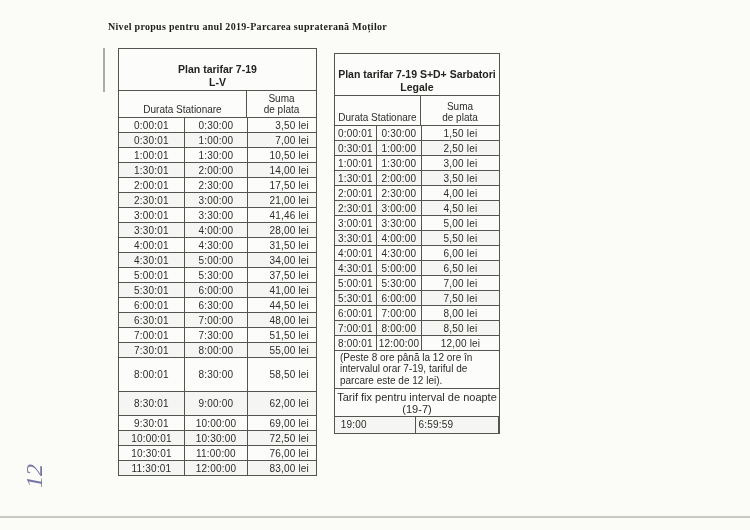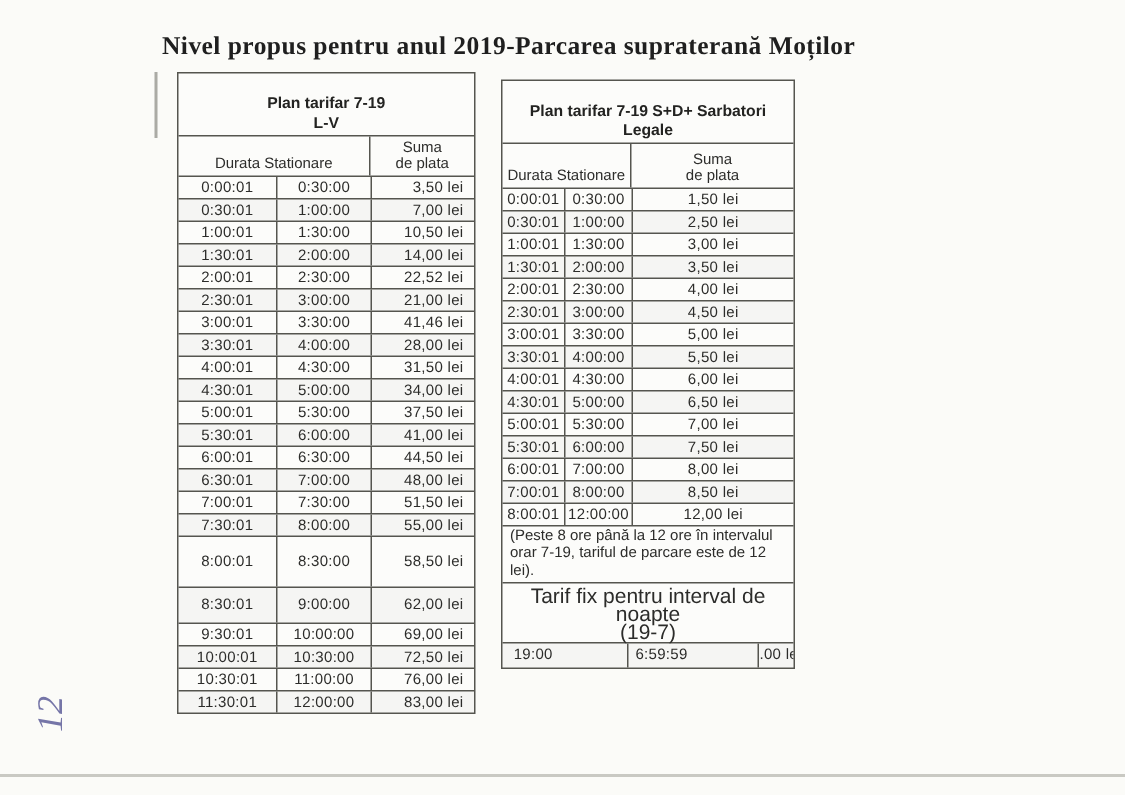--- a/index.html
+++ b/index.html
@@ -10,21 +10,21 @@
   }
   .page{
     position:relative;width:750px;height:530px;
     background:#fbfbf8;
     overflow:hidden;
   }
   
   .doc-title{
     position:absolute;left:108px;top:21px;
     font-family:"Liberation Serif",serif;
-    font-weight:bold;font-size:17px;letter-spacing:.3px;
+    font-weight:bold;font-size:10px;letter-spacing:.3px;
     color:#1f1f1f;
     text-align:center;
   }
   
   .scan-vline{
     position:absolute;left:103px;top:48px;width:2px;height:44px;
     background:#90908a;opacity:.75;
   }
   .scan-bottom{
     position:absolute;left:0;top:516px;width:750px;height:2px;
@@ -39,21 +39,21 @@
   }
   
   .tbl{
     position:absolute;
     border:1.4px solid #55554f;
     background:#fcfcfa;
     color:#2d2d2b;
     box-sizing:border-box;
   }
   .tbl-left{left:118px;top:48px;width:199px;}
-  .tbl-right{left:334px;top:53px;width:196px;}
+  .tbl-right{left:334px;top:53px;width:166px;}
   .tbl-title{
     text-align:center;font-weight:bold;font-size:10.5px;
     line-height:13px;padding:2px 0 1px 0;color:#232321;margin-top:12px;
   }
   .tbl-colhead{
     display:flex;border-top:1px solid #55554f;align-items:stretch;
   }
   .tbl-left .tbl-colhead{height:26px;}
   .tbl-right .tbl-colhead{height:29px;}
   .ch-duration{
@@ -81,21 +81,21 @@
   .tbl-right .tcell.c-from{width:41px;}
   .tbl-right .tcell.c-to{width:45px;}
   .tbl-right .tcell.c-amount{flex:1;justify-content:center;}
   
   .note-block{
     border-top:1px solid #55554f;
     font-size:10px;line-height:11.3px;padding:1px 5px 2px 5px;color:#2c2c2a;
   }
   .night-head{
     border-top:1px solid #55554f;text-align:center;
-    font-size:14px;line-height:12px;padding:2px 2px 1px 2px;color:#2c2c2a;
+    font-size:11px;line-height:12px;padding:2px 2px 1px 2px;color:#2c2c2a;
   }
   .night-row{height:16px;gap:42px;}
 </style>
 </head>
 <body>
 
 <div class="page">
 
   <div class="doc-title">Nivel propus pentru anul 2019-Parcarea supraterană Moților</div>
 
@@ -130,21 +130,21 @@
           <div class="tcell c-amount">10,50 lei</div>
         </div>
         <div class="trow">
           <div class="tcell c-from">1:30:01</div>
           <div class="tcell c-to">2:00:00</div>
           <div class="tcell c-amount">14,00 lei</div>
         </div>
         <div class="trow">
           <div class="tcell c-from">2:00:01</div>
           <div class="tcell c-to">2:30:00</div>
-          <div class="tcell c-amount">22,52 lei</div>
+          <div class="tcell c-amount">17,50 lei</div>
         </div>
         <div class="trow">
           <div class="tcell c-from">2:30:01</div>
           <div class="tcell c-to">3:00:00</div>
           <div class="tcell c-amount">21,00 lei</div>
         </div>
         <div class="trow">
           <div class="tcell c-from">3:00:01</div>
           <div class="tcell c-to">3:30:00</div>
           <div class="tcell c-amount">41,46 lei</div>

